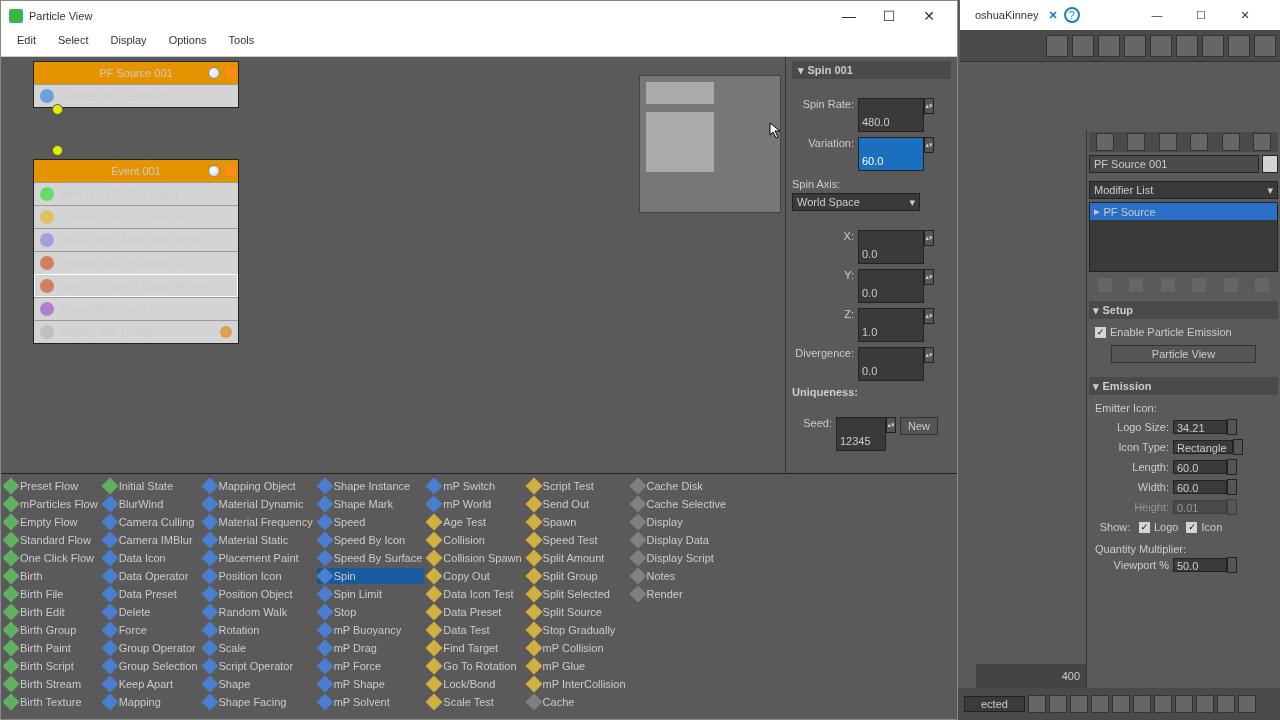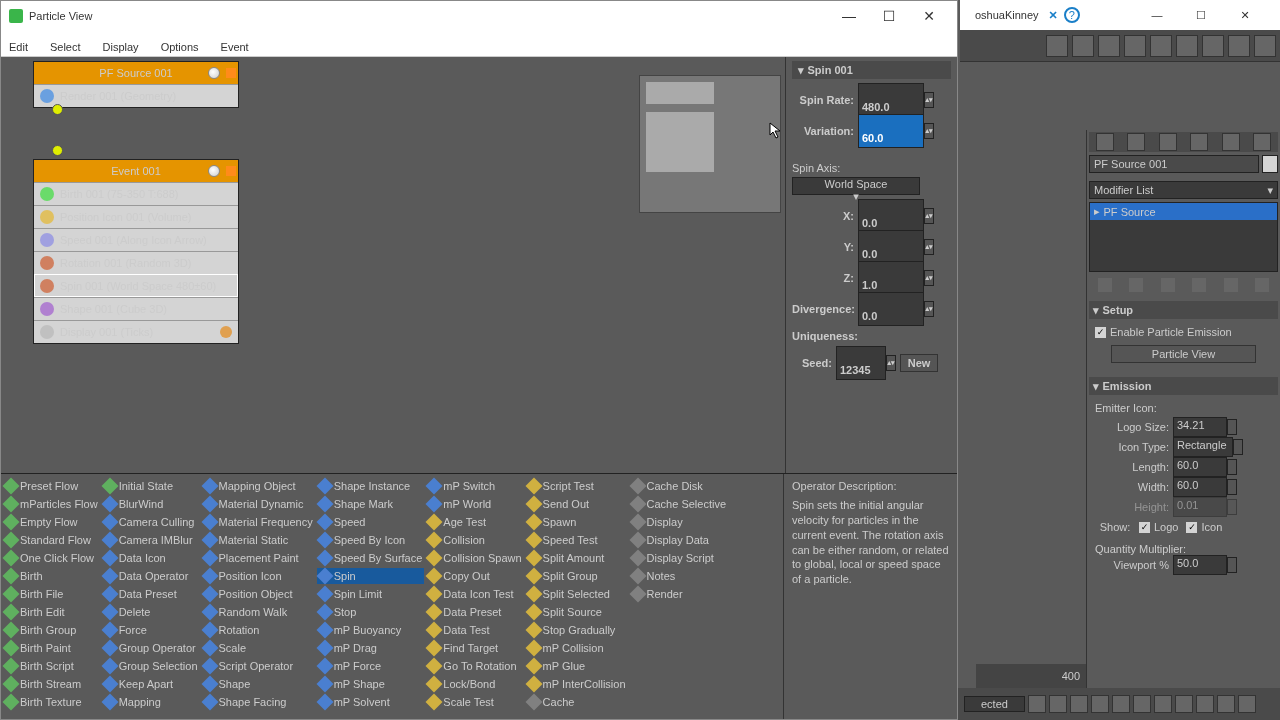--- a/index.html
+++ b/index.html
@@ -8,21 +8,21 @@
 .outer-title { position: absolute; top: 0; right: 0; height: 30px; background: #fff; display: flex; align-items: center; padding: 0 15px; gap: 4px; }
 .outer-title span { color: #333; }
 .outer-title .ctl { width: 40px; height: 28px; display: flex; align-items: center; justify-content: center; color: #333; }
 
 .pv-window { position: absolute; top: 0; left: 0; width: 958px; height: 720px; background: #5a5a5a; border: 1px solid #888; display: flex; flex-direction: column; }
 .pv-title { height: 30px; background: #fff; display: flex; align-items: center; padding: 0 8px; color: #333; }
 .pv-title .icon { width: 14px; height: 14px; background: #3ab54a; margin-right: 6px; border-radius: 2px; }
 .pv-title .txt { color: #333; flex: 1; }
 .pv-title .ctl { width: 40px; height: 28px; display: flex; align-items: center; justify-content: center; color: #333; font-size: 14px; }
 
-.pv-menu { height: 26px; background: #fff; display: flex; align-items: flex-end; padding: 0 4px; gap: 14px; border-bottom: 1px solid #ccc; }
+.pv-menu { height: 26px; background: #fff; display: flex; align-items: flex-start; padding: 0 12px; gap: 14px; border-bottom: 1px solid #ccc; }
 .pv-menu span { color: #333; padding: 3px 4px; }
 
 .pv-main { flex: 1; display: flex; }
 .pv-canvas { flex: 1; position: relative; background: #5a5a5a; }
 .pv-right { width: 172px; background: #5a5a5a; border-left: 1px solid #333; padding: 4px 6px; }
 
 .node-block { position: absolute; background: #4a4a4a; border: 1px solid #222; width: 206px; }
 .node-header { height: 22px; background: #e59400; color: #000; display: flex; align-items: center; justify-content: center; position: relative; font-weight: 500;}
 .node-header .lamp { position: absolute; right: 18px; width: 12px; height: 12px; border-radius: 50%; background: radial-gradient(circle at 40% 40%, #fff, #ccc); border: 1px solid #888;}
 .node-header .toggle { position: absolute; right: 2px; width: 10px; height: 10px; background: #ff8b1a;}
@@ -32,26 +32,26 @@
 .ic-ren{background:#6aa0e0}.ic-birth{background:#6adb6a}.ic-pos{background:#e0c060}.ic-spd{background:#a0a0e0}.ic-rot{background:#d08060}.ic-spin{background:#d08060}.ic-shp{background:#b080d0}.ic-disp{background:#c0c0c0}
 .dot-out { position: absolute; left: 18px; bottom: -8px; width: 11px; height: 11px; border-radius: 50%; background: #dfee00; border: 1px solid #555;}
 .dot-in { position: absolute; left: 18px; top: -15px; width: 11px; height: 11px; border-radius: 50%; background: #dfee00; border: 1px solid #555;}
 .wire { position: absolute; left: 50px; top: 112px; width: 2px; height: 47px; background: #cc0000;}
 
 .navigator { position: absolute; top: 18px; right: 4px; width: 142px; height: 138px; background: #777; border: 1px solid #444; }
 .navigator .r1{position:absolute;top:6px;left:6px;width:68px;height:22px;background:#aaa}
 .navigator .r2{position:absolute;top:36px;left:6px;width:68px;height:60px;background:#aaa}
 
 .spin-hdr { height: 18px; background: #4a4a4a; display: flex; align-items: center; font-weight: bold; padding-left: 6px;}
-.prm { display: flex; align-items: center; height: 20px; margin: 11px 0; font-weight: bold; }
+.prm { display: flex; align-items: flex-start; height: 20px; margin: 19px 0; }
 .prm .lbl { width: 62px; text-align: right; margin-right: 4px; }
 .prm .num { width: 66px; height: 16px; background: #3a3a3a; border: 1px solid #222; padding: 16px 3px; line-height: 14px; }
 .prm .num.hl { background: #1a6fbf; color: #fff; }
 .prm .spn { width: 10px; height: 16px; background: #555; border: 1px solid #222; font-size: 7px; display:flex; flex-direction:column; justify-content:space-around; align-items:center;}
-.sel-dd { width: 128px; height: 18px; background: #3a3a3a; border: 1px solid #222; padding: 0 4px; display: flex; align-items: center; justify-content: space-between; margin-top:3px;flex-direction:column;}
+.sel-dd { width: 128px; height: 18px; background: #3a3a3a; border: 1px solid #222; padding: 0 4px; display: flex; align-items: center; justify-content: space-between; margin-top:3px;}
 .sub { font-weight: bold; margin-top: 6px; }
 .newbtn { width: 38px; height: 18px; background: #555; border: 1px solid #333; text-align: center; line-height: 16px; margin-left:4px;}
 
 .depot { height: 246px; background: #5a5a5a; border-top: 1px solid #222; display: flex; }
 .depot-grid { flex: 1; display: flex; gap: 2px; padding: 4px 2px; overflow: hidden;}
 .dcol { display: flex; flex-direction: column; gap: 2px; }
 .ditem { height: 16px; display: flex; align-items: center; gap: 3px; padding: 0 2px; white-space: nowrap;}
 .ditem.sel { background: #185a9d; }
 .di-ic { width: 12px; height: 12px; transform: rotate(45deg); display: inline-block; }
 .c-grn{background:#5fb05f}.c-blu{background:#4a7fd0}.c-yel{background:#d0b040}.c-gry{background:#808080}
@@ -72,21 +72,21 @@
 .rp-mini { height: 20px; display: flex; justify-content: space-around; align-items:center; margin-top:3px;}
 .rp-mini .ti { width:14px; height:14px; background:#666;}
 .rollout { margin-top: 6px; }
 .rollout .rhdr { height: 18px; background: #4a4a4a; display:flex; align-items:center; padding-left:4px; font-weight:bold; gap:4px;}
 .rollout .body { padding: 4px 6px; }
 .chk { display: flex; align-items: center; gap:4px; height:18px;}
 .chk .box { width:11px; height:11px; background:#d4d4d4; display:flex; align-items:center; justify-content:center; color:#000; font-size:9px;}
 .pvbtn { height:18px; background:#555; border:1px solid #333; text-align:center; line-height:16px; margin:4px 16px;}
 .erow { display:flex; align-items:center; height:20px; }
 .erow .l { width: 74px; text-align:right; margin-right:4px;}
-.erow .v { width:54px; height:20px; background:#3a3a3a; border:1px solid #222; padding:0 3px; line-height:14px;}
+.erow .v { width:54px; height:14px; background:#3a3a3a; border:1px solid #222; padding:0 3px; line-height:14px;}
 .erow .s { width:10px; height:16px; background:#555; border:1px solid #222;}
 
 .bottom { position: absolute; bottom: 0; right: 0; height: 32px; width: 320px; background: #4a4a4a; display:flex; align-items:center; gap:3px; padding:0 4px;}
 .bottom .bi { width:18px; height:18px; background:#666; border:1px solid #333;}
 .timeline { position: absolute; bottom: 32px; right:194px; width:110px; height:24px; background:#444; color:#ccc; display:flex; align-items:center; justify-content:flex-end; padding-right:6px;}
 
 .cursor { position: absolute; left: 769px; top: 122px; width: 14px; height: 18px; pointer-events: none; }
 .cursor svg { width: 100%; height: 100%; }
 </style>
 </head>
@@ -243,21 +243,21 @@
     <span class="txt">Particle View</span>
     <span class="ctl">—</span>
     <span class="ctl">☐</span>
     <span class="ctl">✕</span>
   </div>
   <div class="pv-menu">
     <span>Edit</span>
     <span>Select</span>
     <span>Display</span>
     <span>Options</span>
-    <span>Event</span>
+    <span>Tools</span>
   </div>
 
   <div class="pv-main">
     <div class="pv-canvas">
 
       <div class="node-block" style="top:4px;left:32px">
         <div class="node-header">
             <span>PF Source 001</span>
             <span class="lamp"></span>
             <span class="toggle"></span>
@@ -717,24 +717,20 @@
           <div class="ditem">
             <span class="di-ic c-gry"></span>
             <span>Notes</span>
           </div>
           <div class="ditem">
             <span class="di-ic c-gry"></span>
             <span>Render</span>
           </div>
         </div>
       </div>
-    <div class="depot-desc">
-      <div class="t">Operator Description:</div>
-      <div class="b">Spin sets the initial angular velocity for particles in the current event. The rotation axis can be either random, or related to global, local or speed space of a particle.</div>
-    </div>
   </div>
 </div>
 
 <div class="cursor">
   <svg viewBox="0 0 14 18">
       <path d="M1 1 L1 13 L4 10 L7 16 L9 15 L6 9 L11 9 Z" fill="#fff" stroke="#000" stroke-width="1"></path>
     </svg>
 </div>
 
 </body></html>

